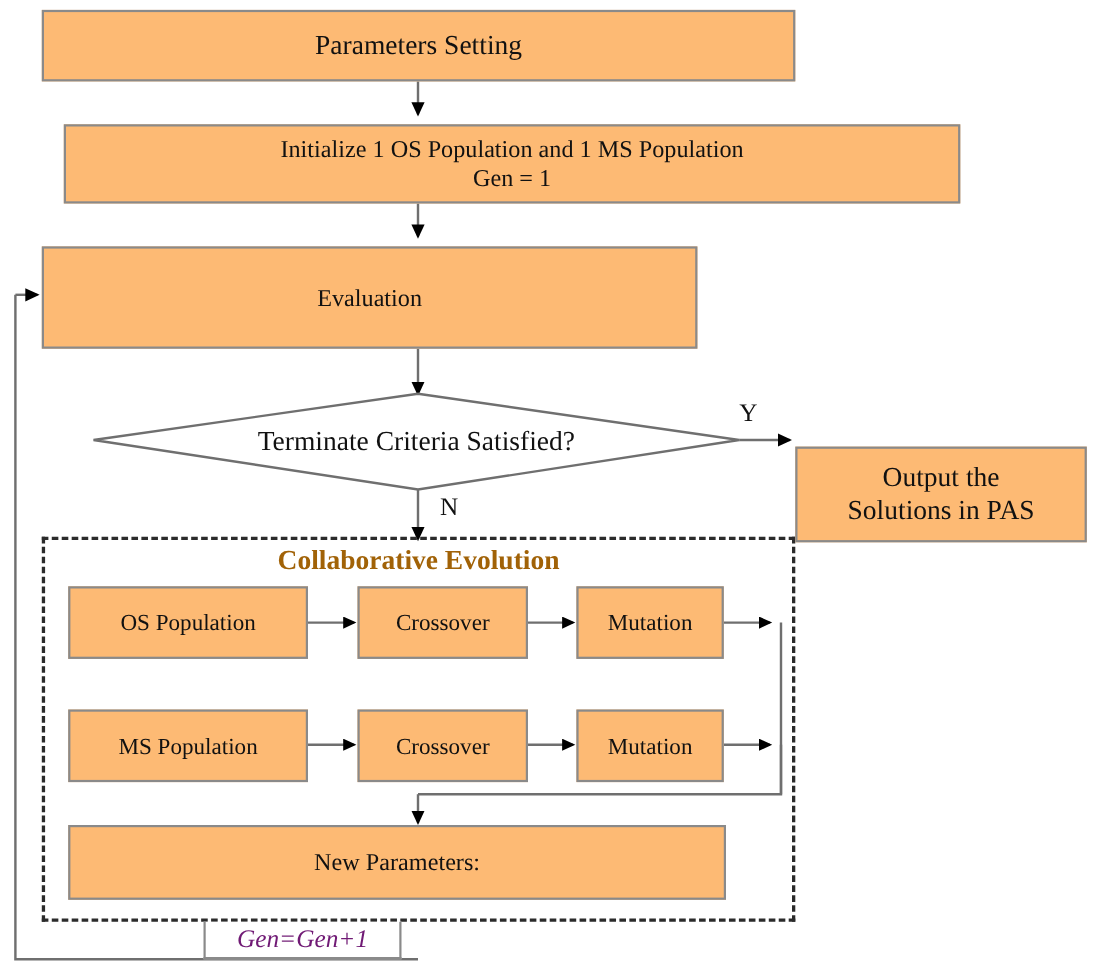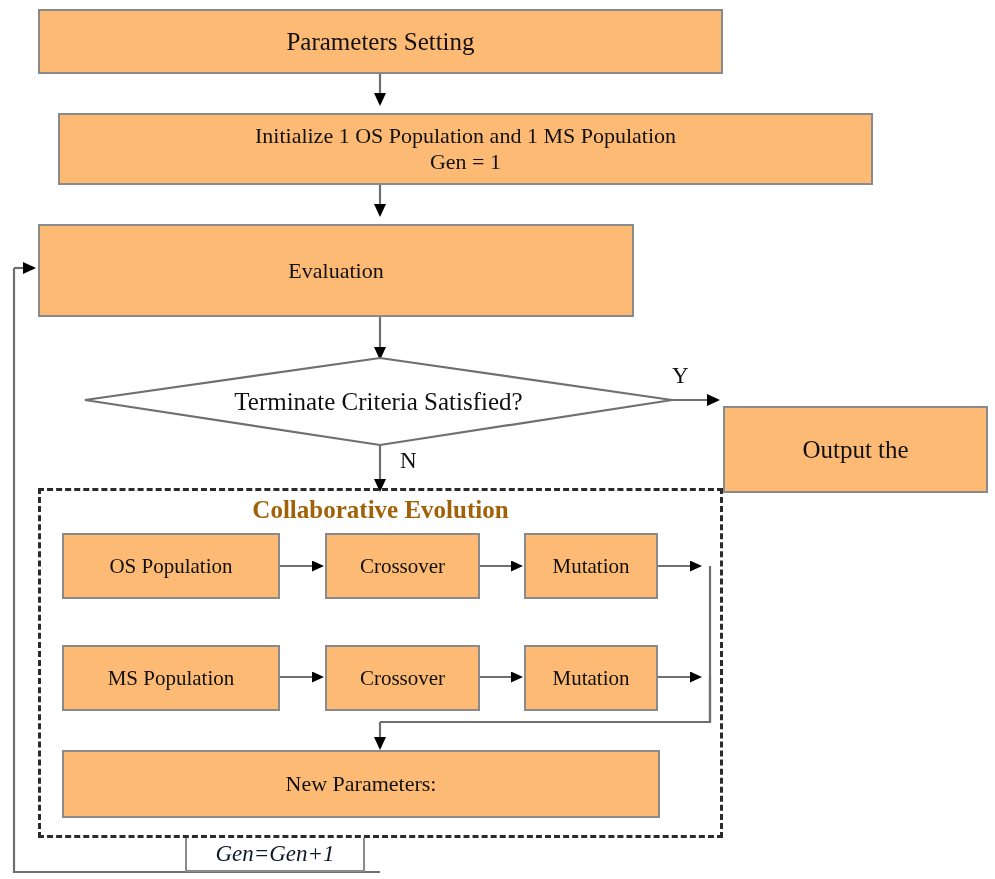--- a/index.html
+++ b/index.html
@@ -69,21 +69,21 @@
     position: absolute;
     box-sizing: border-box;
     border: 2px solid #8a8a8a;
     border-top: none;
     background: #ffffff;
     display: flex;
     align-items: center;
     justify-content: center;
     font-size: 23px;
     font-style: italic;
-    color: #0f172a;
+    color: #701a75;
     white-space: nowrap;
   }
 </style>
 </head>
 <body>
 
 <div id="flowchart-root">
 
   <svg class="layer" viewBox="0 0 995 879" xmlns="http://www.w3.org/2000/svg">
     <defs>
@@ -150,20 +150,21 @@
   <div style="position:absolute; left:85px; top:388px; width:587px; text-align:center;
               font-size:25px; color:#111111;">
     <span>Terminate Criteria Satisfied?</span>
   </div>
 
   <div class="edge-label" style="left:672px; top:363px;">Y</div>
   <div class="edge-label" style="left:400px; top:448px;">N</div>
 
   <div class="node fs-big" style="left:723px; top:358px; width:265px; height:87px;margin-top:48px;">
     <span class="line">Output the</span>
+    <span class="line">Solutions in PAS</span>
   </div>
 
   <div class="node fs-sm" style="left:62px; top:533px; width:218px; height:66px;">
     <span class="line">OS  Population</span>
   </div>
   <div class="node fs-sm" style="left:325px; top:533px; width:155px; height:66px;">
     <span class="line">Crossover</span>
   </div>
   <div class="node fs-sm" style="left:524px; top:533px; width:134px; height:66px;">
     <span class="line">Mutation</span>

